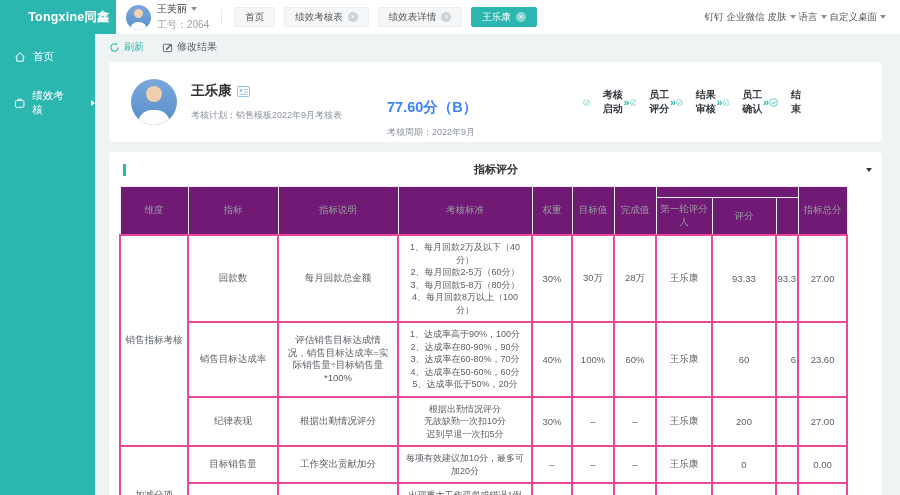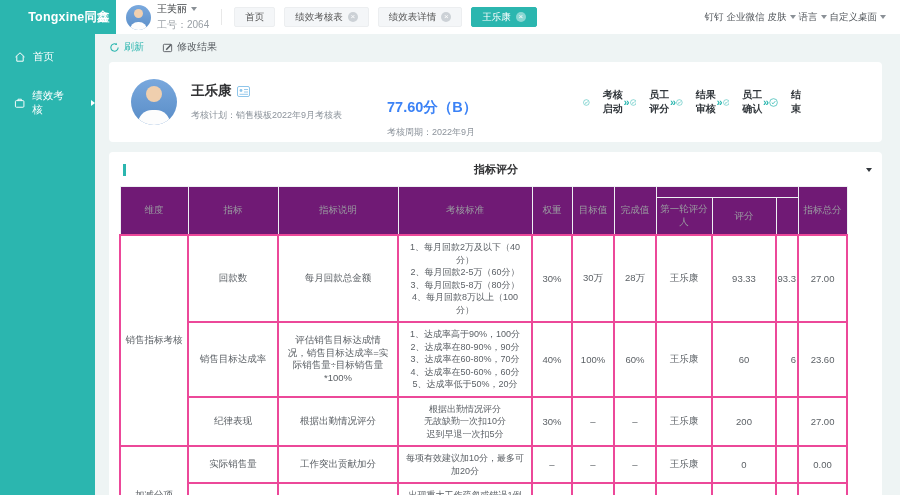--- a/index.html
+++ b/index.html
@@ -314,21 +314,21 @@
           <td>30%</td>
           <td>–</td>
           <td>–</td>
           <td>王乐康</td>
           <td>200</td>
           <td class="clip-cell"></td>
           <td>27.00</td>
         </tr>
         <tr>
           <td rowspan="2">加减分项</td>
-          <td>实际销售量</td>
+          <td>目标销售量</td>
           <td class="desc">工作突出贡献加分</td>
           <td class="criteria">每项有效建议加10分，最多可加20分</td>
           <td>–</td>
           <td>–</td>
           <td>–</td>
           <td>王乐康</td>
           <td>0</td>
           <td class="clip-cell"></td>
           <td>0.00</td>
         </tr>

